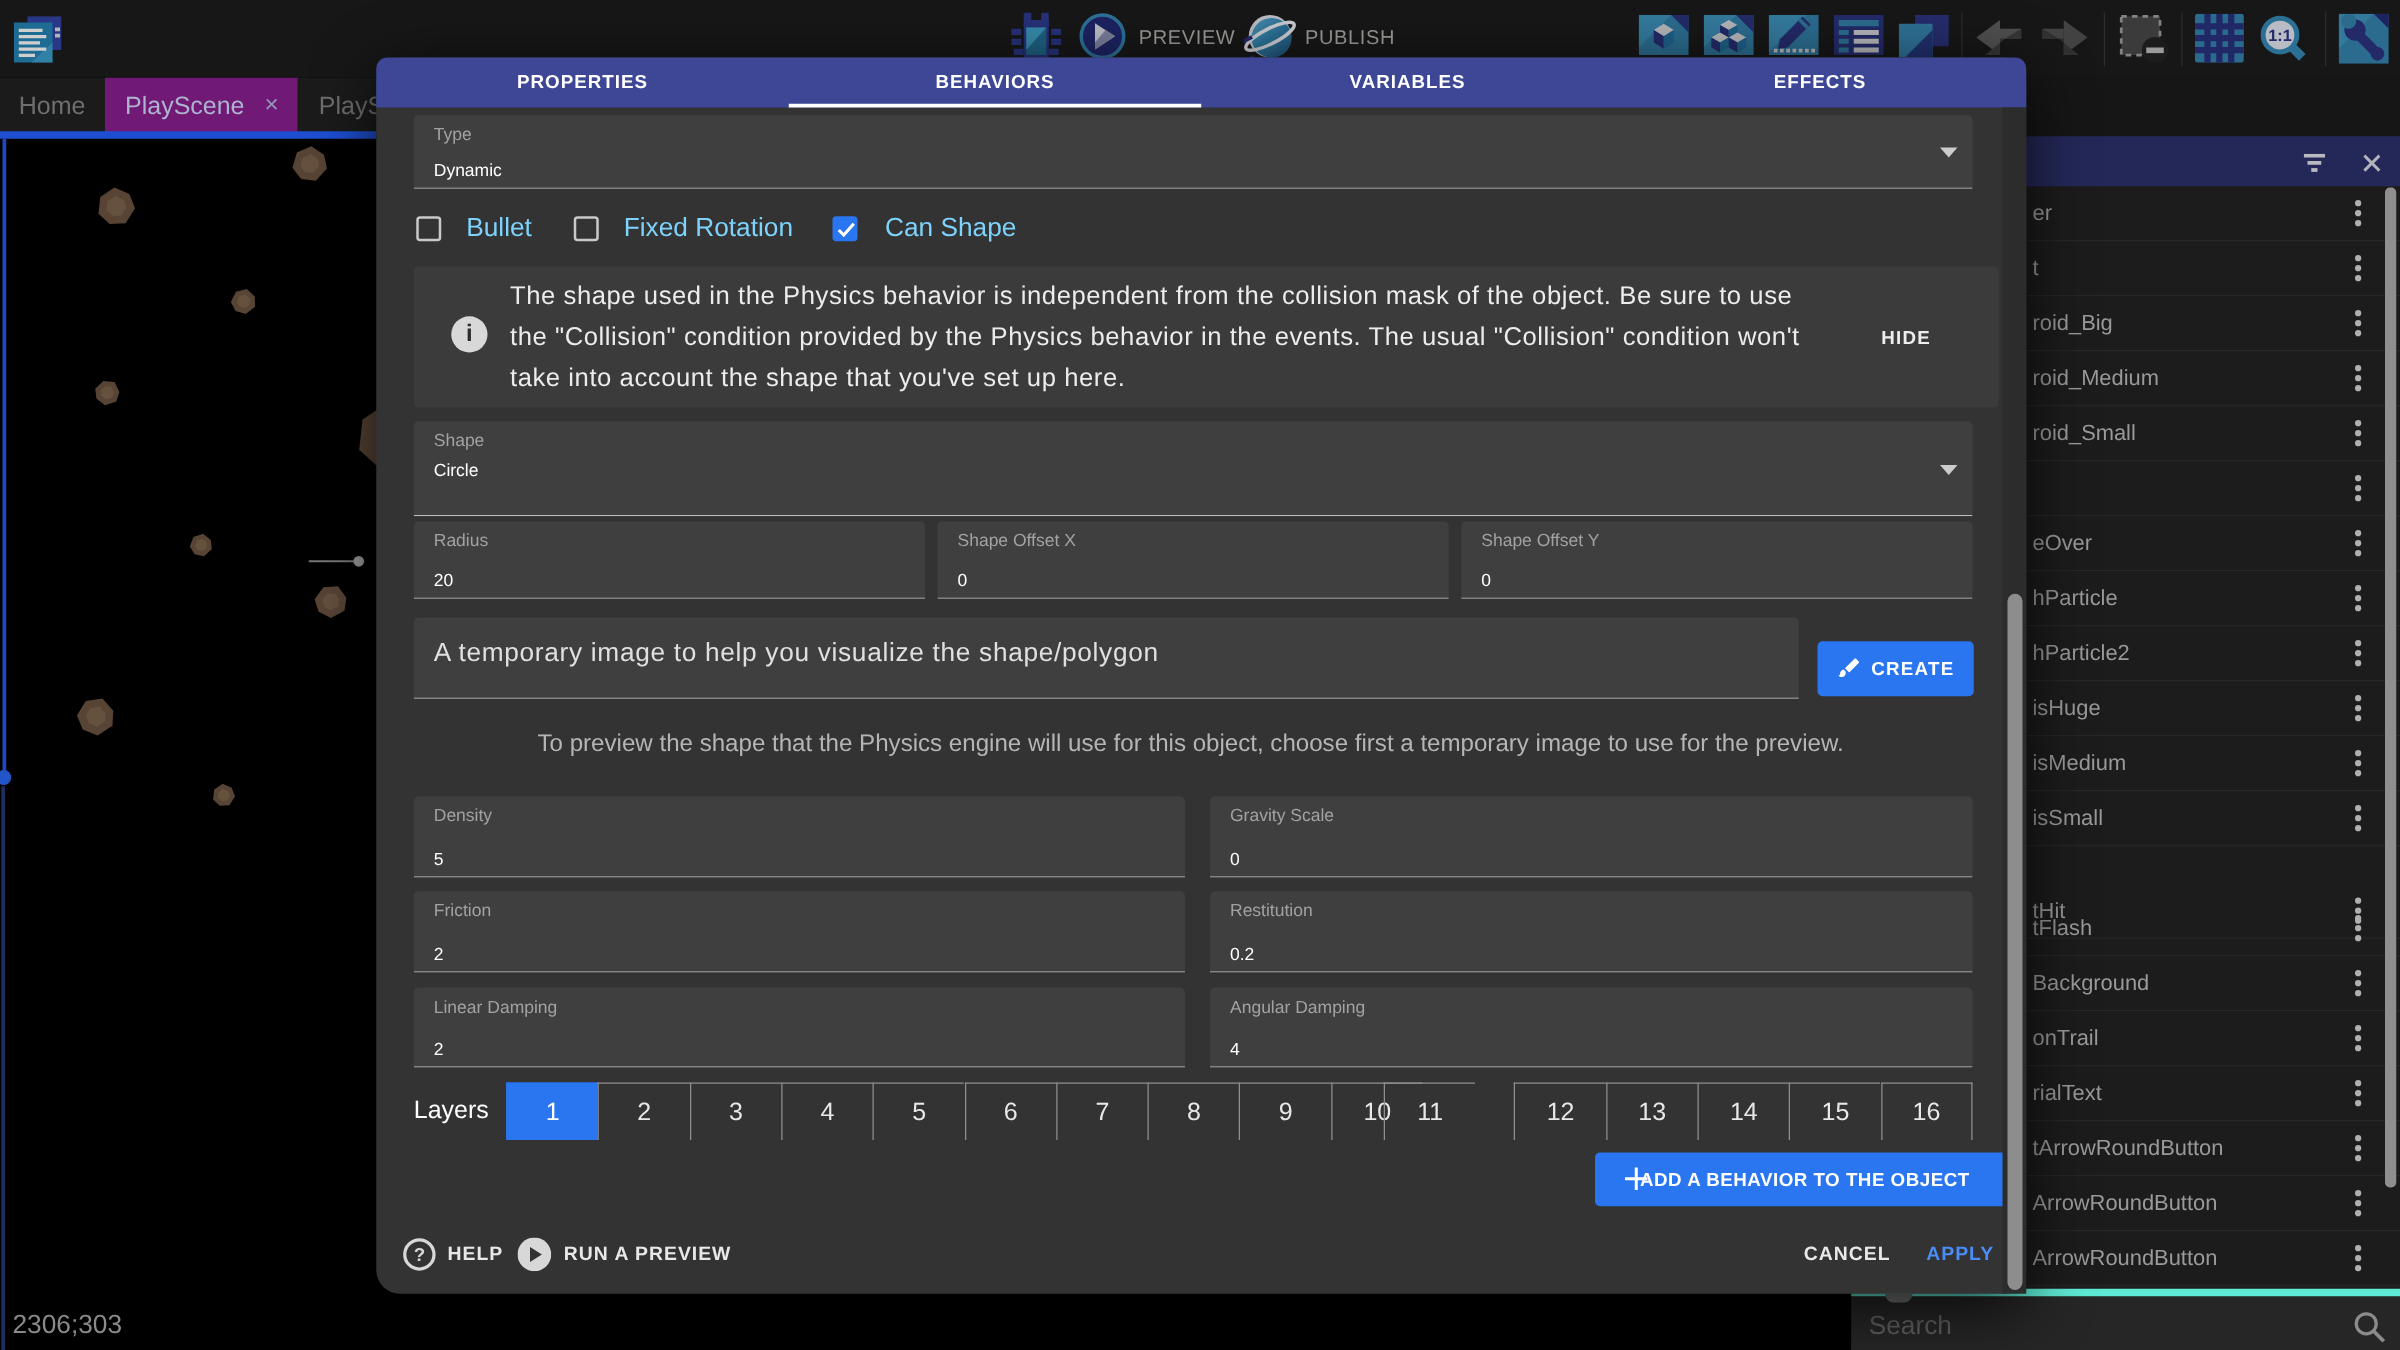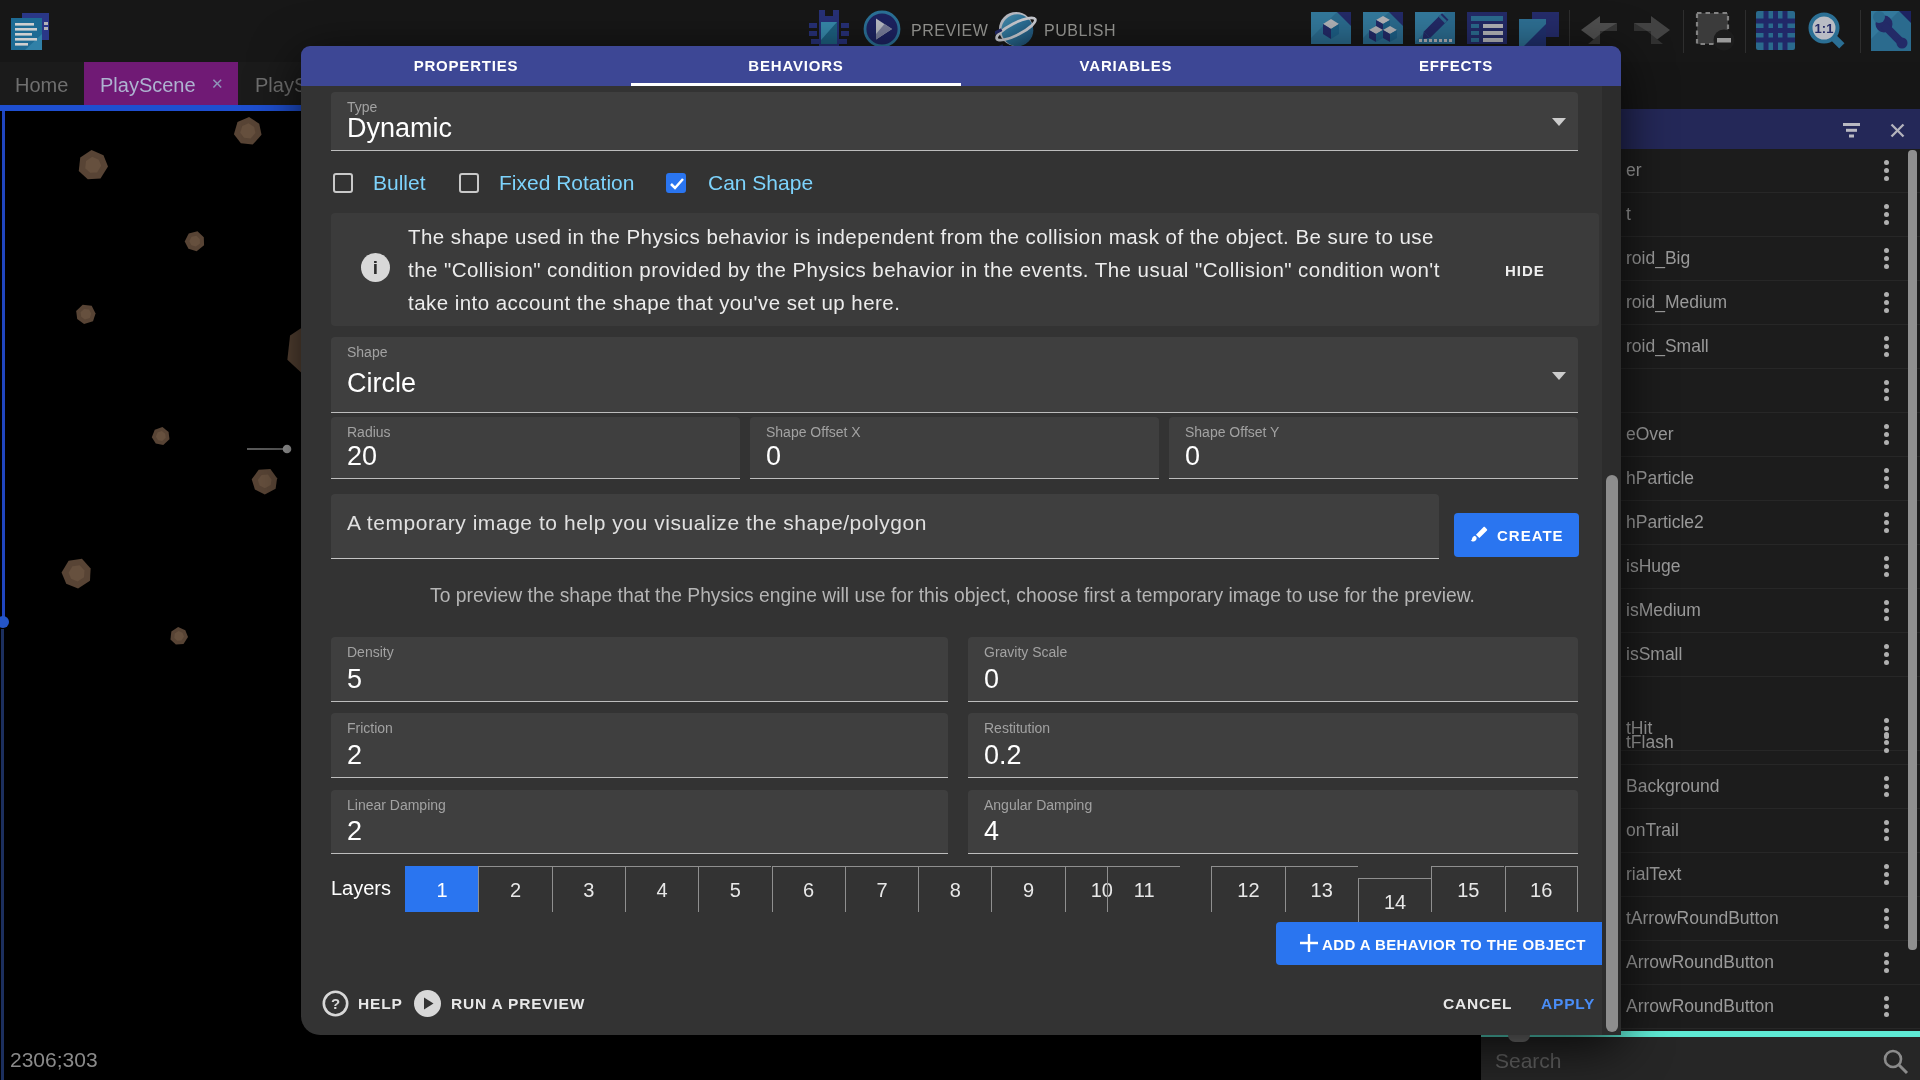--- a/index.html
+++ b/index.html
@@ -39,21 +39,21 @@
 
 #modal { position:absolute; left:301px; top:46px; width:1320px; height:989px; background:#333333; border-radius:19px; box-shadow:0 12px 50px rgba(0,0,0,0.75); }
 #mhead { position:absolute; left:0; top:0; width:1320px; height:40px; background:#3d4795; border-radius:9px 9px 0 0; }
 .mtab { position:absolute; top:11px; width:330px; text-align:center; font-size:15px; font-weight:bold; letter-spacing:0.8px; color:#fff; }
 #munder { position:absolute; left:330px; top:37px; width:330px; height:3px; background:#fff; }
 #mtrack { position:absolute; left:1301px; top:40px; width:19px; height:949px; background:#2c2c2c; }
 #mthumb { position:absolute; left:1305px; top:429px; width:12px; height:557px; background:#8d8d8d; border-radius:6px; }
 
 .fld { position:absolute; background:#3f3f3f; border-radius:4px 4px 0 0; border-bottom:1px solid #bdbdbd; }
 .fld .lab { position:absolute; left:16px; top:7px; font-size:14px; color:#a2a2a2; }
-.fld .val { position:absolute; left:16px; bottom:6px; font-size:27px; color:#fff; }
+.fld .val { position:absolute; left:16px; bottom:6px; font-size:14px; color:#fff; }
 .caret { position:absolute; right:12px; top:50%; margin-top:-3px; width:0; height:0; border-left:7px solid transparent; border-right:7px solid transparent; border-top:8px solid #ccc; }
 
 .cb { position:absolute; width:20px; height:20px; border:2.5px solid #c9c9c9; border-radius:3px; }
 .cbl { position:absolute; font-size:21px; color:#7dd3fc; }
 
 #infobox { position:absolute; left:30px; top:167px; width:1268px; height:113px; background:#3b3b3b; border-radius:4px; }
 #infobox .ic { position:absolute; left:30px; top:40px; width:29px; height:29px; border-radius:50%; background:#d8d8d8; color:#2d2d2d; font-weight:bold; font-size:19px; text-align:center; line-height:29px; }
 #infobox .tx { position:absolute; left:77px; top:7px; font-size:20.5px; letter-spacing:0.45px; line-height:33px; color:#ececec; }
 #infobox .hide { position:absolute; left:1174px; top:49px; font-size:15px; font-weight:bold; color:#eee; letter-spacing:1px; }
 
@@ -554,30 +554,30 @@
 <div class="lcell" style="left:323.9px;width:73.3px;">4</div>
 <div class="lcell" style="left:397.2px;width:73.3px;">5</div>
 <div class="lcell" style="left:470.5px;width:73.3px;">6</div>
 <div class="lcell" style="left:543.8px;width:73.3px;">7</div>
 <div class="lcell" style="left:617.1px;width:73.3px;">8</div>
 <div class="lcell" style="left:690.4px;width:73.3px;">9</div>
 <div class="lcell" style="left:763.7px;width:73.3px;">10</div>
 <div class="lcell" style="left:806px;width:73.3px;">11</div>
 <div class="lcell" style="left:910.3px;width:73.3px;">12</div>
 <div class="lcell" style="left:983.6px;width:73.3px;">13</div>
-<div class="lcell" style="left:1056.9px;width:73.3px;margin-top:12px;">14</div>
+<div class="lcell" style="left:1056.9px;width:73.3px;">14</div>
 <div class="lcell" style="left:1130.2px;width:73.3px;">15</div>
 <div class="lcell" style="left:1203.5px;width:73.3px;border-right:1px solid #8f8f8f;">16</div>
 </div>
 
   <div class="bluebtn" style="left:975px; top:876px; width:335px; height:43px;">
     <svg width="22" height="22" viewBox="0 0 22 22" style="position:absolute;left:22px;top:10px">
         <path d="M11 2 V20 M2 11 H20" stroke="#fff" stroke-width="2.4"></path>
       </svg>
-    <span style="position:absolute; left:46px; top:14px; letter-spacing:0.4px;">ADD A BEHAVIOR TO THE OBJECT</span>
+    <span style="position:absolute; left:36px; top:14px; letter-spacing:0.4px;">ADD A BEHAVIOR TO THE OBJECT</span>
   </div>
 
   <svg width="27" height="27" viewBox="0 0 27 27" style="position:absolute; left:21px; top:944px;">
       <circle cx="13.5" cy="13.5" r="11.7" fill="none" stroke="#d8d8d8" stroke-width="2.6"></circle>
       <text x="13.5" y="19" font-size="15" font-weight="bold" fill="#d8d8d8" text-anchor="middle" font-family="Liberation Sans">?</text>
     </svg>
   <span class="footxt" style="left:57px;">HELP</span>
   <svg width="27" height="27" viewBox="0 0 27 27" style="position:absolute; left:113px; top:944px;">
       <circle cx="13.5" cy="13.5" r="13.5" fill="#d8d8d8"></circle>
       <path d="M10 7.5 L19.5 13.5 L10 19.5 Z" fill="#333"></path>

